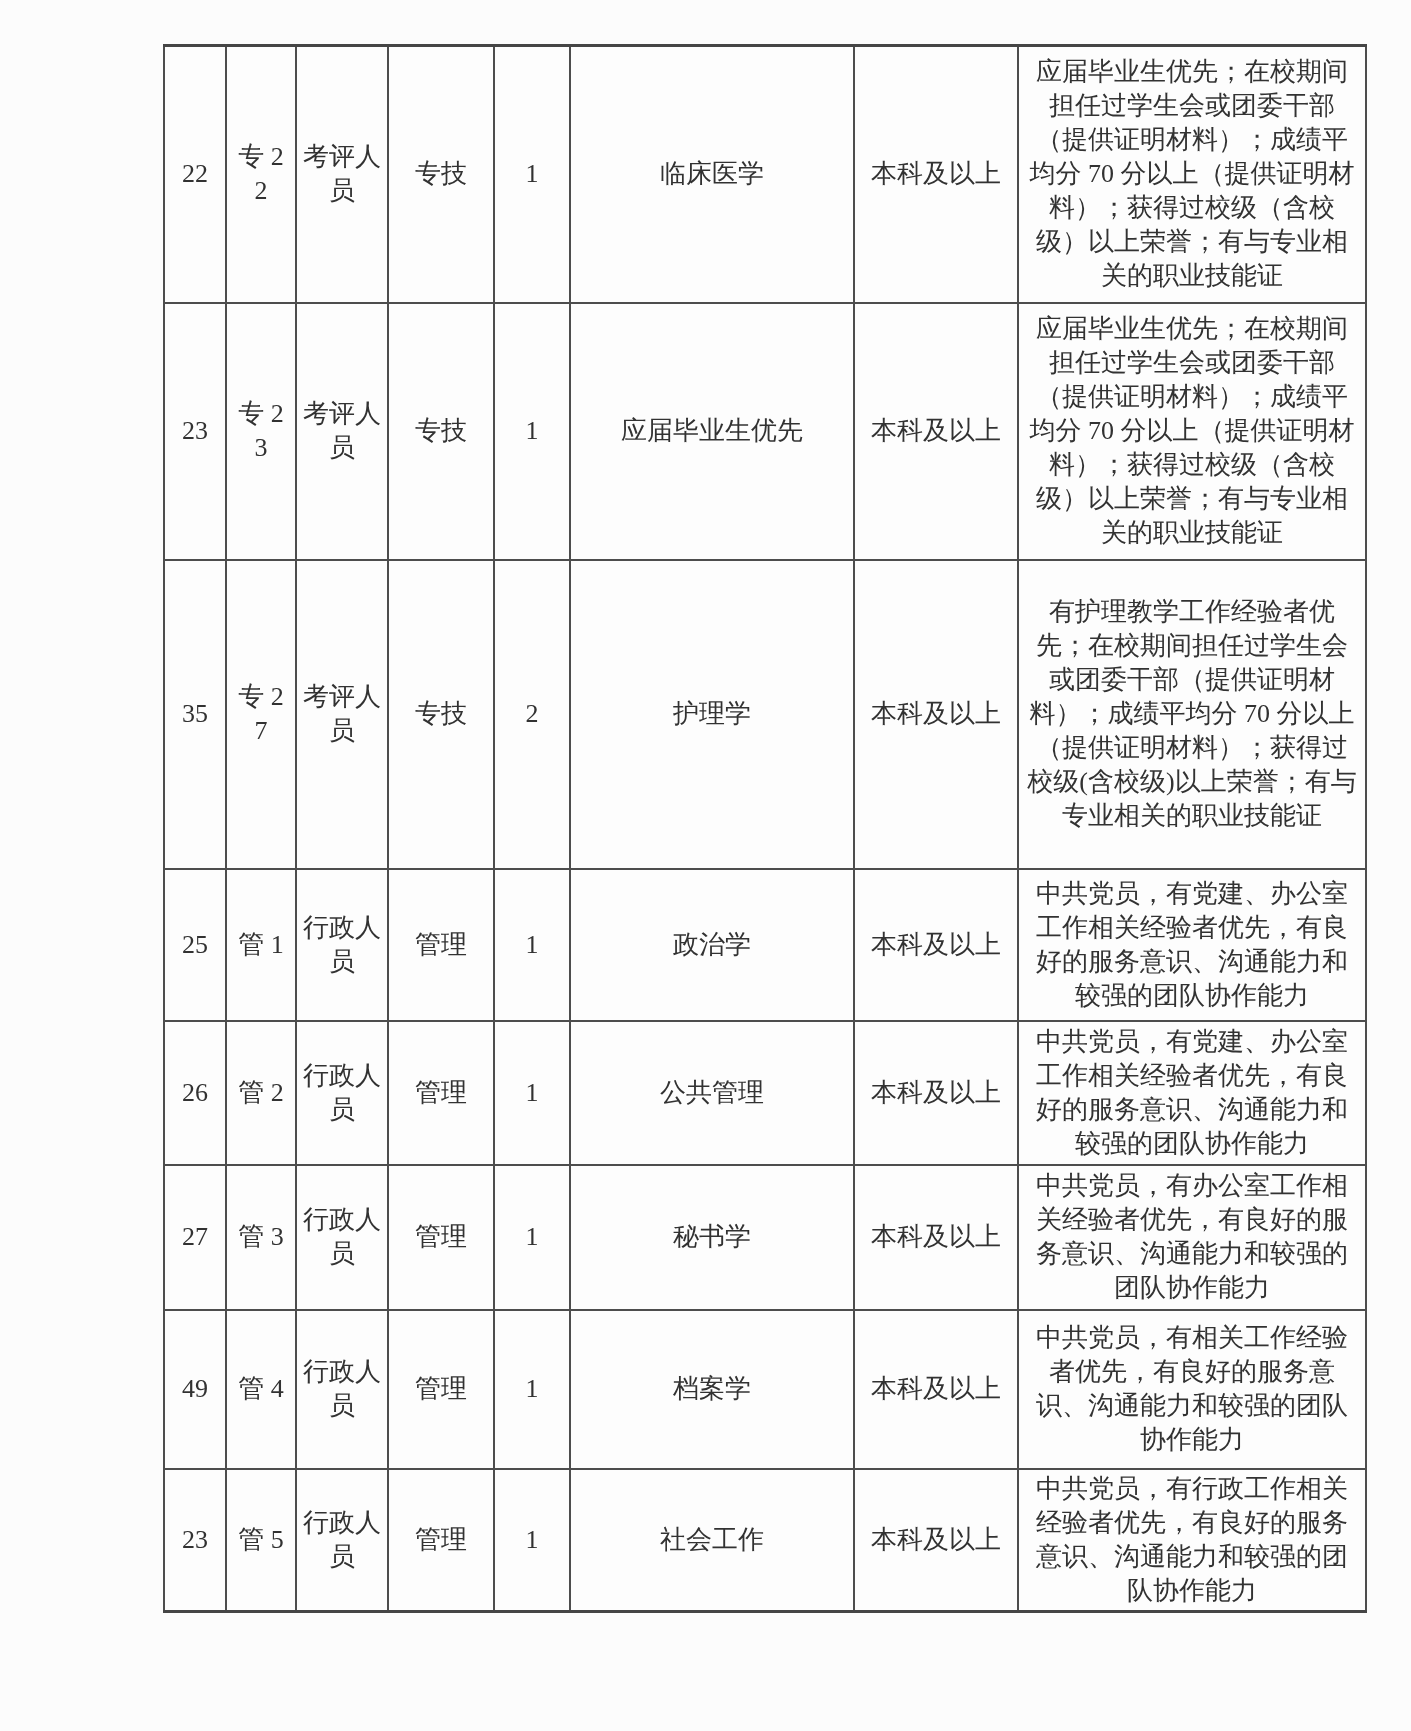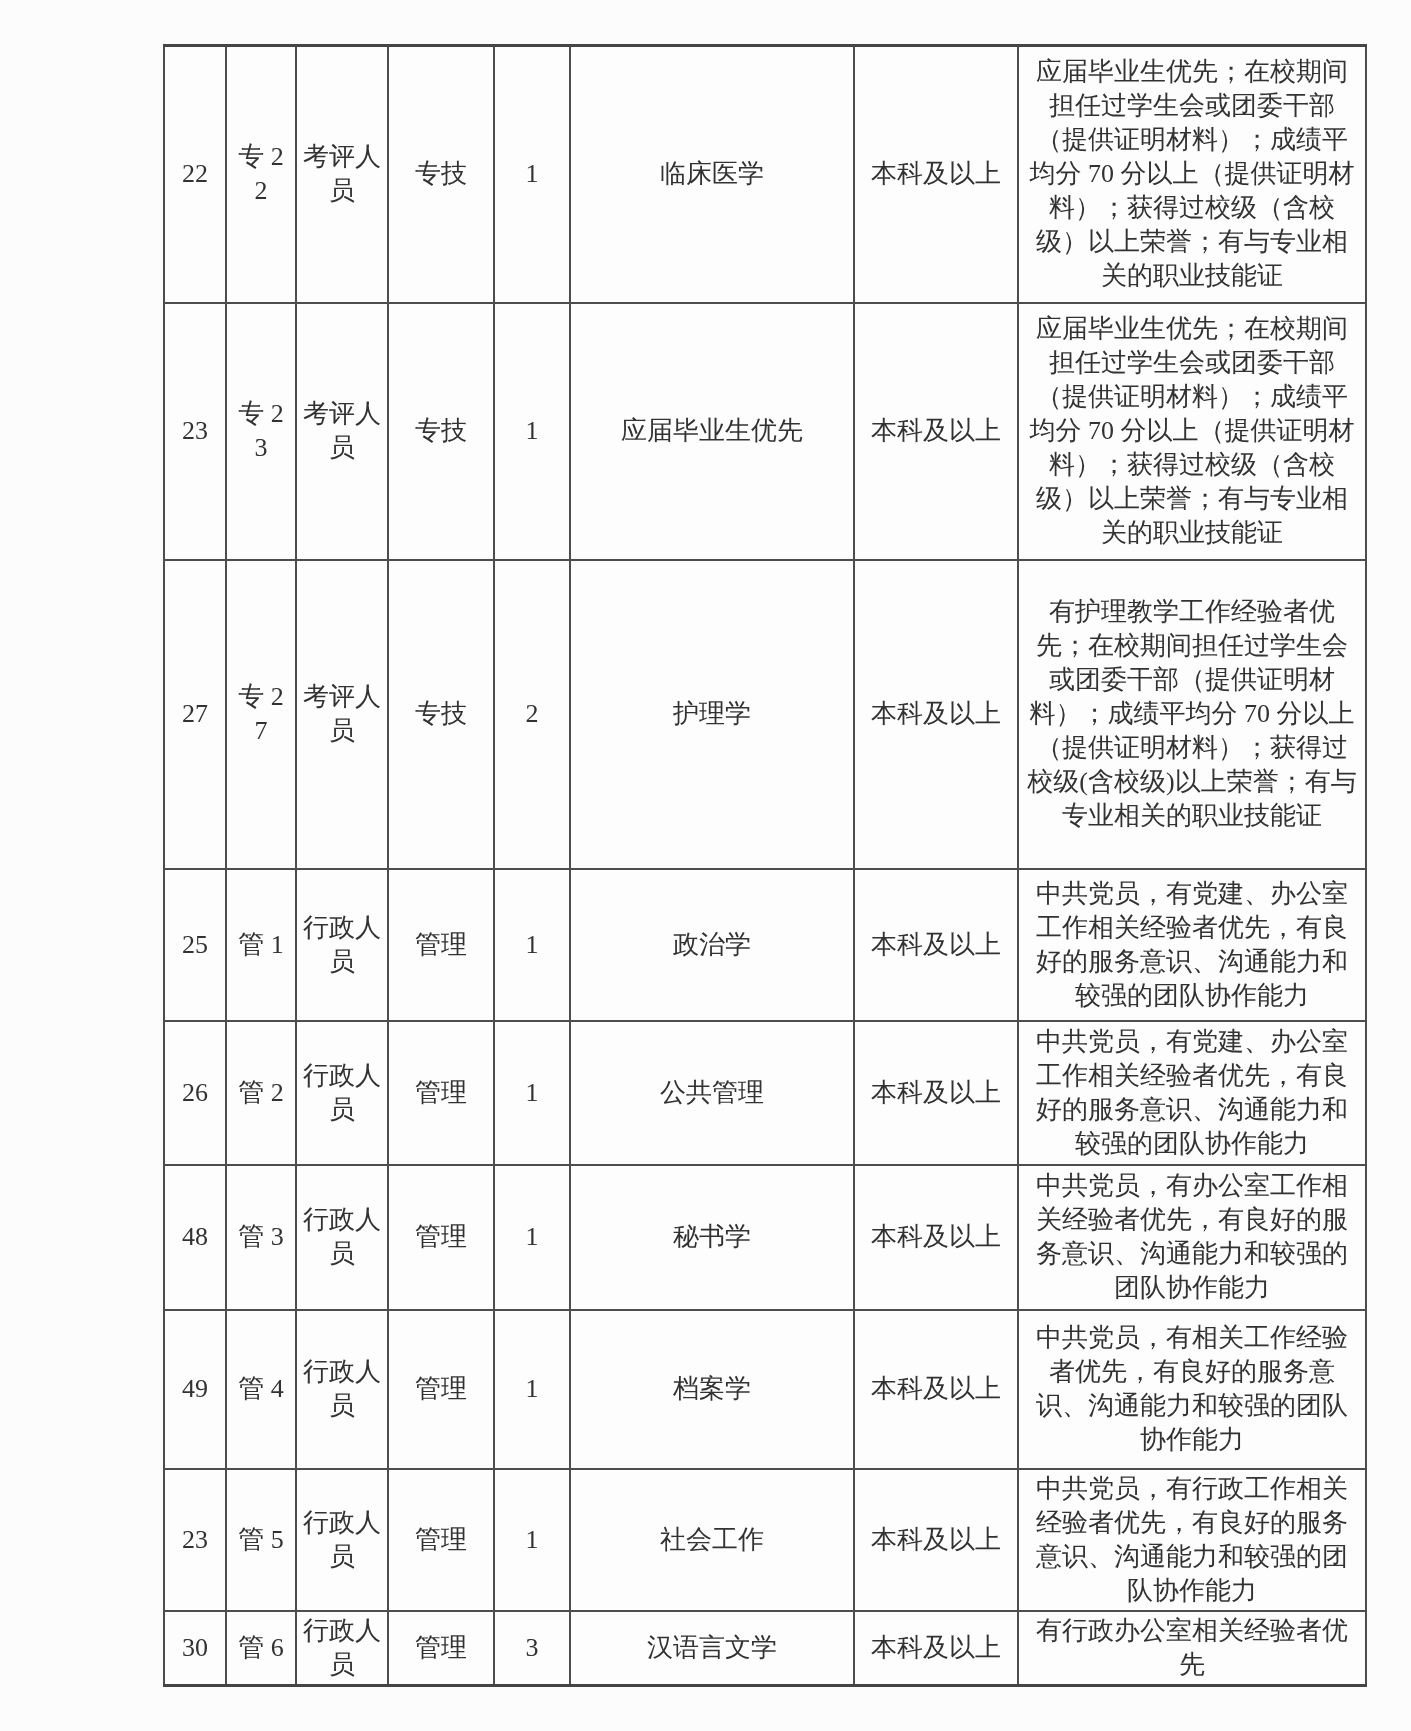--- a/index.html
+++ b/index.html
@@ -77,21 +77,21 @@
         <td>23</td>
         <td>专 23</td>
         <td>考评人员</td>
         <td>专技</td>
         <td>1</td>
         <td>应届毕业生优先</td>
         <td>本科及以上</td>
         <td class="req">应届毕业生优先；在校期间担任过学生会或团委干部（提供证明材料）；成绩平均分 70 分以上（提供证明材料）；获得过校级（含校级）以上荣誉；有与专业相关的职业技能证</td>
       </tr>
       <tr style="height:309px">
-        <td>27</td>
+        <td>35</td>
         <td>专 27</td>
         <td>考评人员</td>
         <td>专技</td>
         <td>2</td>
         <td>护理学</td>
         <td>本科及以上</td>
         <td class="req">有护理教学工作经验者优先；在校期间担任过学生会或团委干部（提供证明材料）；成绩平均分 70 分以上（提供证明材料）；获得过校级(含校级)以上荣誉；有与专业相关的职业技能证</td>
       </tr>
       <tr style="height:152px">
         <td>25</td>
@@ -107,21 +107,21 @@
         <td>26</td>
         <td>管 2</td>
         <td>行政人员</td>
         <td>管理</td>
         <td>1</td>
         <td>公共管理</td>
         <td>本科及以上</td>
         <td class="req">中共党员，有党建、办公室工作相关经验者优先，有良好的服务意识、沟通能力和较强的团队协作能力</td>
       </tr>
       <tr style="height:145px">
-        <td>48</td>
+        <td>27</td>
         <td>管 3</td>
         <td>行政人员</td>
         <td>管理</td>
         <td>1</td>
         <td>秘书学</td>
         <td>本科及以上</td>
         <td class="req">中共党员，有办公室工作相关经验者优先，有良好的服务意识、沟通能力和较强的团队协作能力</td>
       </tr>
       <tr style="height:159px">
         <td>49</td>
@@ -136,25 +136,15 @@
       <tr style="height:135px">
         <td>23</td>
         <td>管 5</td>
         <td>行政人员</td>
         <td>管理</td>
         <td>1</td>
         <td>社会工作</td>
         <td>本科及以上</td>
         <td class="req">中共党员，有行政工作相关经验者优先，有良好的服务意识、沟通能力和较强的团队协作能力</td>
       </tr>
-      <tr style="height:71px">
-        <td>30</td>
-        <td>管 6</td>
-        <td>行政人员</td>
-        <td>管理</td>
-        <td>3</td>
-        <td>汉语言文学</td>
-        <td>本科及以上</td>
-        <td class="req">有行政办公室相关经验者优先</td>
-      </tr>
     </tbody>
   </table>
 </div>
 
 </body></html>

